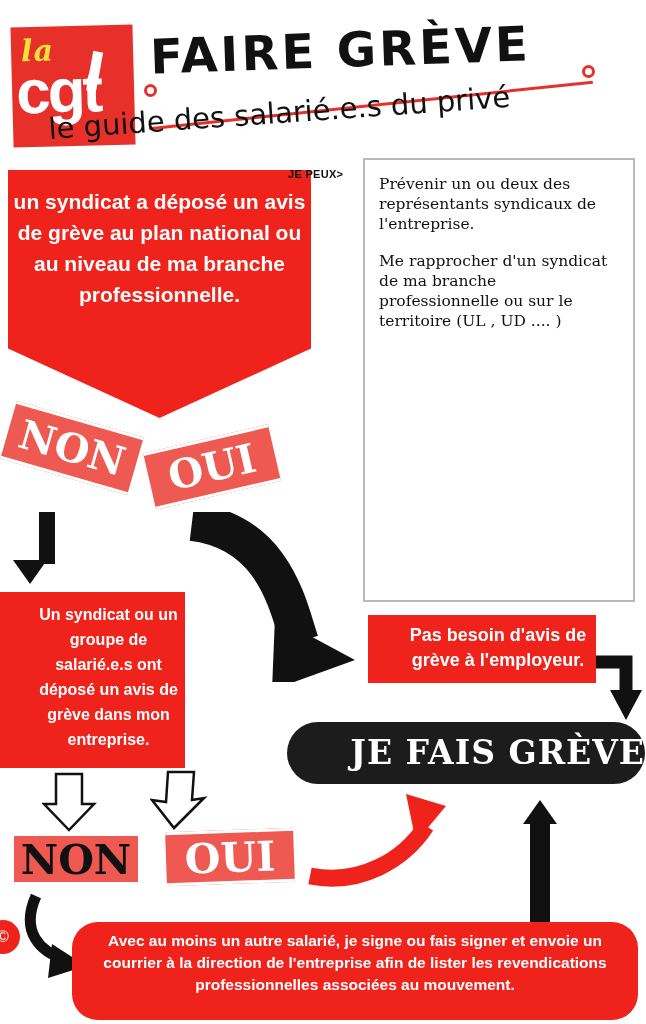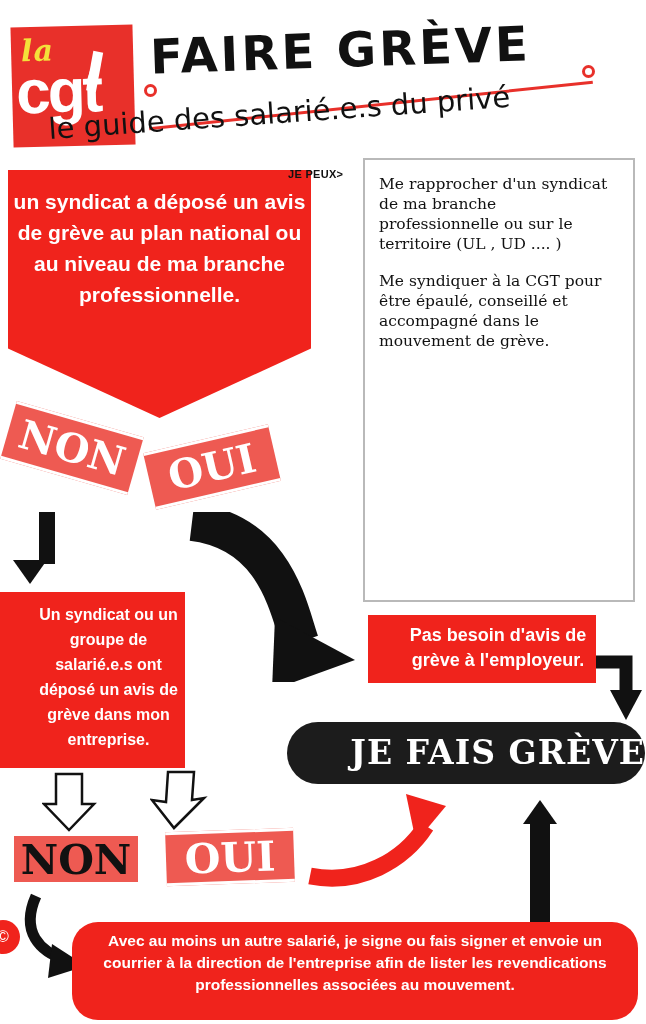--- a/index.html
+++ b/index.html
@@ -269,22 +269,22 @@
   <div class="red-underline"></div>
   <div class="red-dot" style="left:144px; top:84px;"></div>
   <div class="red-dot" style="left:582px; top:65px;"></div>
   <div class="title-sub">le guide des salarié.e.s du privé</div>
 
   <div class="pentagon">un syndicat a déposé un avis de grève au plan national ou au niveau de ma branche professionnelle.</div>
 
   <div class="jepeux">JE PEUX&gt;</div>
 
   <div class="panel">
+    <p>Prévenir un ou deux  des représentants syndicaux de l'entreprise.</p>
     <p>Me rapprocher d'un syndicat de ma branche professionnelle ou sur le territoire (UL , UD .... )</p>
-    <p>Me syndiquer à la CGT pour être épaulé, conseillé et accompagné dans le mouvement de grève.</p>
   </div>
 
   <div class="stamp stamp-non1">NON</div>
   <div class="stamp stamp-oui1">OUI</div>
 
   <div class="shaft" style="left:39px; top:512px; width:16px; height:52px;"></div>
   <div class="head-down" style="left:13px; top:560px;"></div>
 
   <svg style="position:absolute; left:180px; top:512px;" width="200" height="170">
     <path d="M12,10 C95,20 108,95 120,130" stroke="#111" stroke-width="38" fill="none" stroke-linecap="butt"></path>

